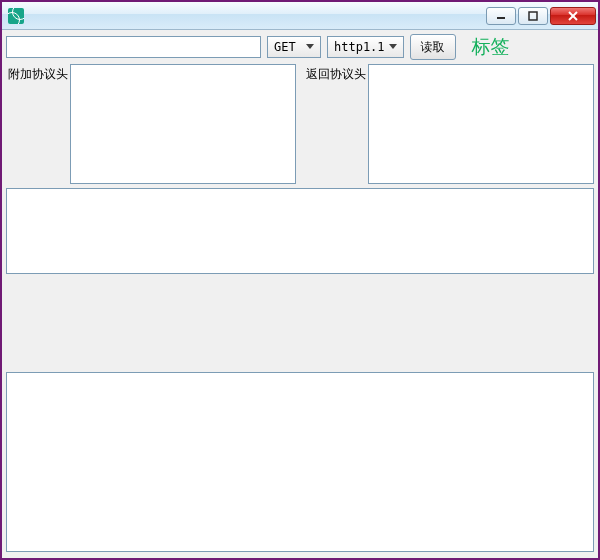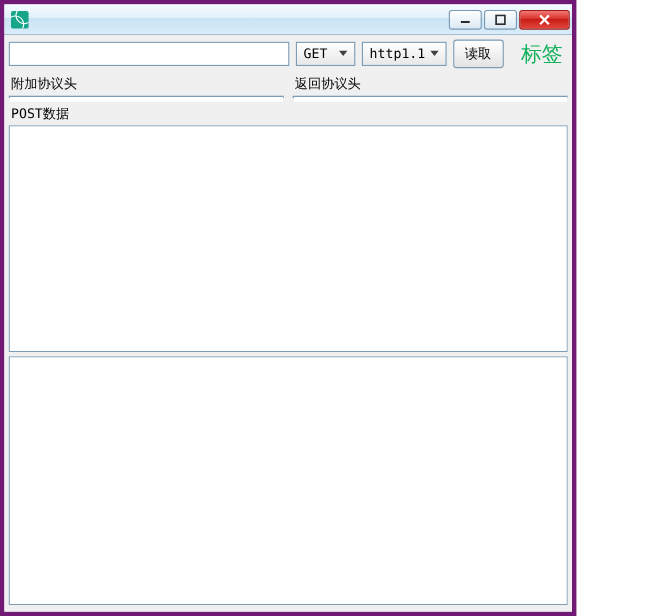--- a/index.html
+++ b/index.html
@@ -6,23 +6,23 @@
   html, body { margin: 0; padding: 0; }
   body {
     font-family: "Microsoft YaHei", SimSun, Arial, sans-serif;
     font-size: 12px;
     background: #fff;
     width: 600px;
     height: 560px;
     overflow: hidden;
   }
   .window {
-    width: 524px;
+    width: 600px;
     height: 560px;
-    border: 4px solid #701a75;
+    border: 2px solid #701a75;
     background: #f0f0f0;
     display: flex;
     flex-direction: column;
   }
   .titlebar {
     height: 28px;
     background: linear-gradient(to bottom, #f6fbff 0%, #e0effa 45%, #c9e3f5 46%, #d9ecf9 100%);
     display: flex;
     align-items: center;
     padding: 0 2px 0 6px;
@@ -119,21 +119,21 @@
   }
   .tag-label {
     color: #13b05b;
     font-size: 19px;
     padding-left: 10px;
   }
   .row-headers {
     display: flex;
     gap: 8px;
   }
-  .col { display: flex; flex-direction: column; flex: 1; }
+  .col { display: flex; flex-direction: row; flex: 1; }
   .section-label {
     font-family: SimSun, monospace;
     font-size: 12px;
     color: #000;
     padding: 2px 2px;
   }
   .textarea-wrap {
     position: relative;
     background: #fff;
     border: 1px solid #7c9cb5;
@@ -224,21 +224,20 @@
       </div>
       <div class="col">
         <div class="section-label">返回协议头</div>
         <div class="textarea-wrap headers-area">
           <textarea style=""></textarea>
         </div>
       </div>
     </div>
 
     <div class="col post-section">
-      <div class="section-label">POST数据</div>
       <div class="textarea-wrap">
         <textarea style=""></textarea>
       </div>
     </div>
 
     <div class="col response-section">
       <div class="textarea-wrap">
         <textarea style=""></textarea>
       </div>
     </div>

